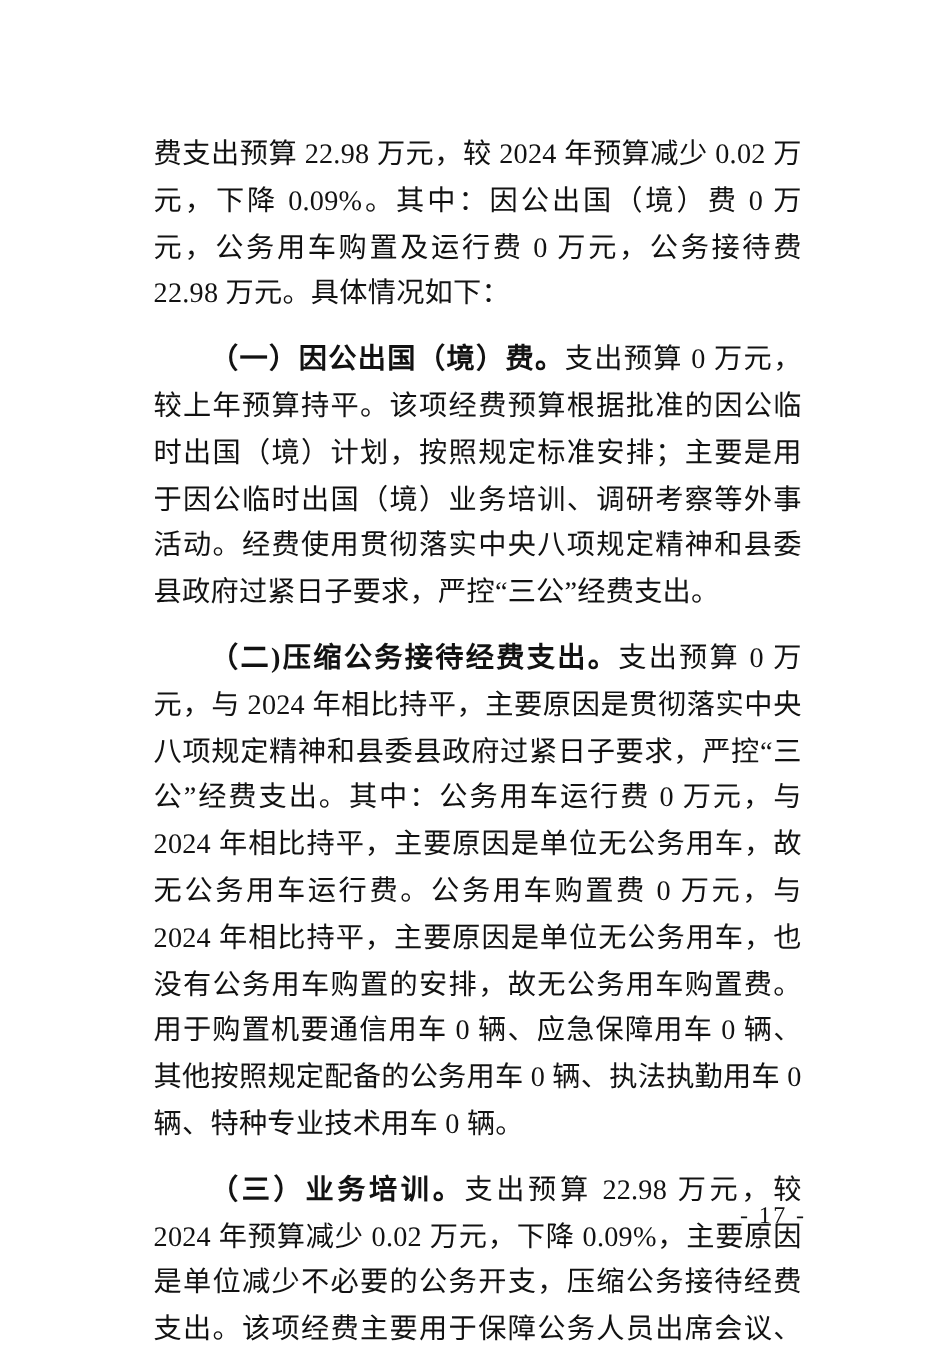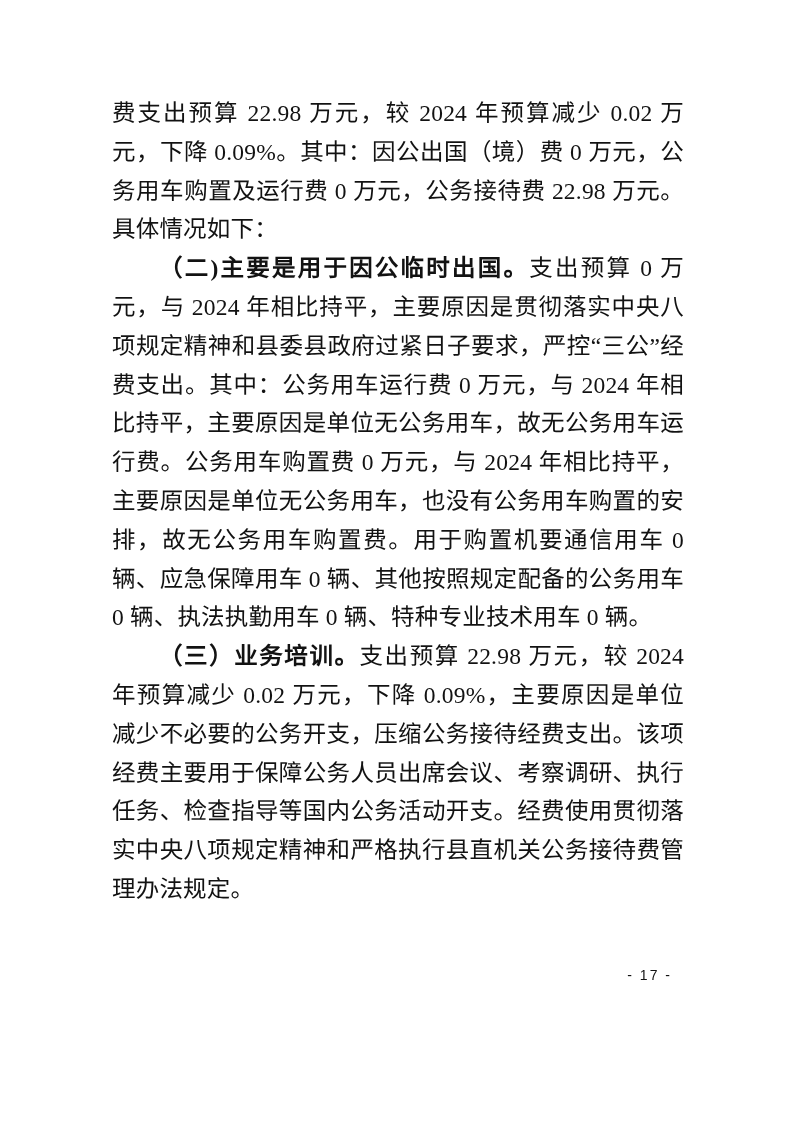--- a/index.html
+++ b/index.html
@@ -18,54 +18,55 @@
     color: #121212;
     box-sizing: border-box;
   }
   .text-block {
     position: absolute;
     left: 112px;
     top: 94px;
     width: 572px;
   }
   .para {
-    margin: 0;
+    margin: 16px;
     font-size: 23.5px;
     line-height: 38.8px;
     text-align: justify;
     text-indent: 2em;
     letter-spacing: 0.2px;
   }
   .para.continuation {
     text-indent: 0;
   }
   .lead {
     font-weight: bold;
   }
   .page-number {
     position: absolute;
-    top: 964px;
+    top: 1002px;
     right: 121px;
-    font-size: 14px;
+    font-size: 20px;
     line-height: 22px;
     letter-spacing: 2px;
-    font-family: Liberation Sans, sans-serif;
+    font-family: Liberation Serif, serif;
     color: #121212;
     white-space: pre;
   }
 </style>
 </head>
 <body>
 
 <div class="page">
   <div class="text-block">
 
     <p class="para continuation"><span>费支出预算 22.98 万元，较 2024 年预算减少 0.02 万元，下降 0.09%。其中：因公出国（境）费 0 万元，公务用车购置及运行费 0 万元，公务接待费 22.98 万元。具体情况如下：</span></p>
 
+    <p class="para"><span class="lead">（一）因公出国（境）费。</span><span>支出预算 0 万元，较上年预算持平。该项经费预算根据批准的因公临时出国（境）计划，按照规定标准安排；主要是用于因公临时出国（境）业务培训、调研考察等外事活动。经费使用贯彻落实中央八项规定精神和县委县政府过紧日子要求，严控“三公”经费支出。</span></p>
 
-    <p class="para"><span class="lead">（二)主要是用于因公临时出国。</span><span>支出预算 0 万元，与 2024 年相比持平，主要原因是贯彻落实中央八项规定精神和县委县政府过紧日子要求，严控“三公”经费支出。其中：公务用车运行费 0 万元，与 2024 年相比持平，主要原因是单位无公务用车，故无公务用车运行费。公务用车购置费 0 万元，与 2024 年相比持平，主要原因是单位无公务用车，也没有公务用车购置的安排，故无公务用车购置费。用于购置机要通信用车 0 辆、应急保障用车 0 辆、其他按照规定配备的公务用车 0 辆、执法执勤用车 0 辆、特种专业技术用车 0 辆。</span></p>
+    <p class="para"><span class="lead">（二)压缩公务接待经费支出。</span><span>支出预算 0 万元，与 2024 年相比持平，主要原因是贯彻落实中央八项规定精神和县委县政府过紧日子要求，严控“三公”经费支出。其中：公务用车运行费 0 万元，与 2024 年相比持平，主要原因是单位无公务用车，故无公务用车运行费。公务用车购置费 0 万元，与 2024 年相比持平，主要原因是单位无公务用车，也没有公务用车购置的安排，故无公务用车购置费。用于购置机要通信用车 0 辆、应急保障用车 0 辆、其他按照规定配备的公务用车 0 辆、执法执勤用车 0 辆、特种专业技术用车 0 辆。</span></p>
 
     <p class="para"><span class="lead">（三）业务培训。</span><span>支出预算 22.98 万元，较 2024 年预算减少 0.02 万元，下降 0.09%，主要原因是单位减少不必要的公务开支，压缩公务接待经费支出。该项经费主要用于保障公务人员出席会议、考察调研、执行任务、检查指导等国内公务活动开支。经费使用贯彻落实中央八项规定精神和严格执行县直机关公务接待费管理办法规定。</span></p>
 
   </div>
 
   <div class="page-number">- 17 -</div>
 </div>
 
 </body></html>

